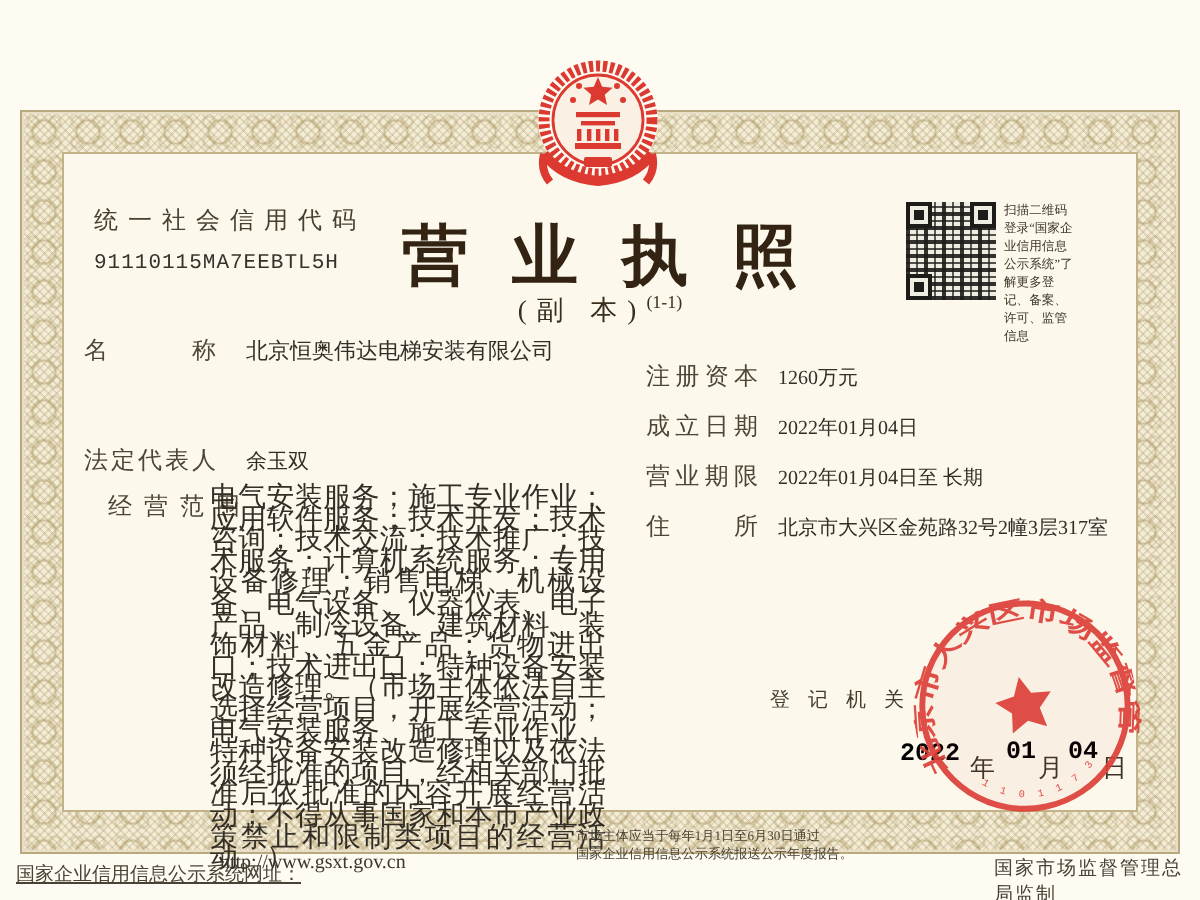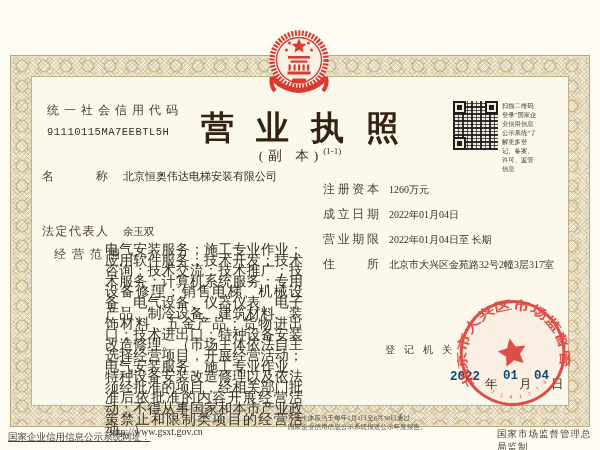--- a/index.html
+++ b/index.html
@@ -52,21 +52,21 @@
   .f-label{display:inline-block;text-align:justify;text-align-last:justify;font-size:12px;color:#4e4536;}
   .row{position:absolute;z-index:2;white-space:nowrap;}
   .val{font-size:10.5px;color:#332e26;}
   .scope-val{
     position:absolute;left:105px;top:245px;width:198px;z-index:2;
     font-size:14px;line-height:10.6px;text-align:justify;color:#332e26;
   }
   
   .registry-label{position:absolute;left:385px;top:343px;font-size:10px;letter-spacing:9px;color:#453b2b;z-index:2;}
   .date-part{position:absolute;z-index:2;}
-  .date-num{font-family:"Liberation Mono",monospace;font-size:12.5px;color:#0c4a6e;font-weight:bold;}
+  .date-num{font-family:"Liberation Mono",monospace;font-size:12.5px;color:#000000;font-weight:bold;}
   .date-unit{font-size:12.5px;color:#3a3326;}
   .seal{position:absolute;left:457px;top:297px;z-index:4;transform:rotate(-12deg);opacity:.92;}
   
   .foot{position:absolute;z-index:2;color:#4a4234;}
   .foot-left{left:8px;top:431px;font-size:9.5px;text-decoration:underline;}
   .foot-url{left:110px;top:426px;font-size:10px;color:#3d362b;}
   .foot-c1{left:288px;top:414px;font-size:6.6px;}
   .foot-c2{left:288px;top:423px;font-size:6.6px;}
   .foot-right{left:497px;top:428px;font-size:9.5px;letter-spacing:1px;}
 </style>

